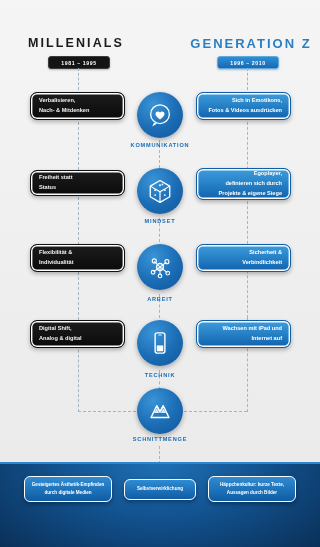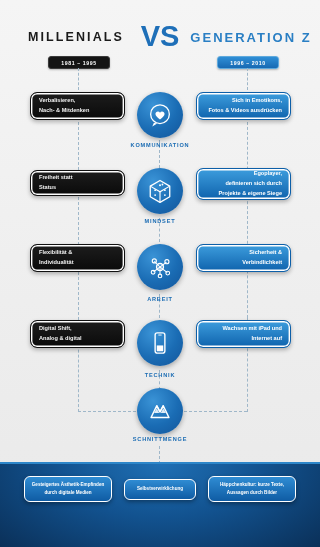--- a/index.html
+++ b/index.html
@@ -8,21 +8,21 @@
     font-family:"Liberation Sans", sans-serif;
     background:#f2f2f2;
     position:relative;
   }
   .page{
     position:absolute;inset:0;
     background:
       linear-gradient(180deg,#f5f5f5 0%,#eeeeee 55%,#e9e9e9 100%);
   }
   
-  .header{position:absolute;top:24px;left:0;width:255px;height:34px;}
+  .header{position:absolute;top:30px;left:0;width:255px;height:34px;}
   .h-left{
     position:absolute;left:22px;top:6px;width:108px;
     text-align:center;
     font-size:12.5px;font-weight:bold;letter-spacing:2.1px;color:#1b1b1b;
   }
   .h-vs{
     position:absolute;left:128px;top:-4px;width:64px;text-align:center;
     font-size:29px;font-weight:bold;color:#1e6fb8;letter-spacing:0px;
   }
   .h-right{
@@ -117,21 +117,20 @@
   .bbox.b2{left:124px;width:72px;height:21px;top:15px;}
   .bbox.b3{left:208px;width:88px;height:26px;}
 </style>
 </head>
 <body>
 
 <div class="page">
 
   <div class="header">
     <div class="h-left">MILLENIALS</div>
-    <div class="h-vs">VS</div>
     <div class="h-right">GENERATION Z</div>
   </div>
 
   <div class="badge dark">1981 – 1995</div>
   <div class="badge blue">1996 – 2010</div>
 
   <div class="vline" style="left:78px;top:68px;height:22px;"></div>
   <div class="vline" style="left:247px;top:68px;height:22px;"></div>
 
   <div class="vline" style="left:78px;top:122px;height:198px;"></div>

